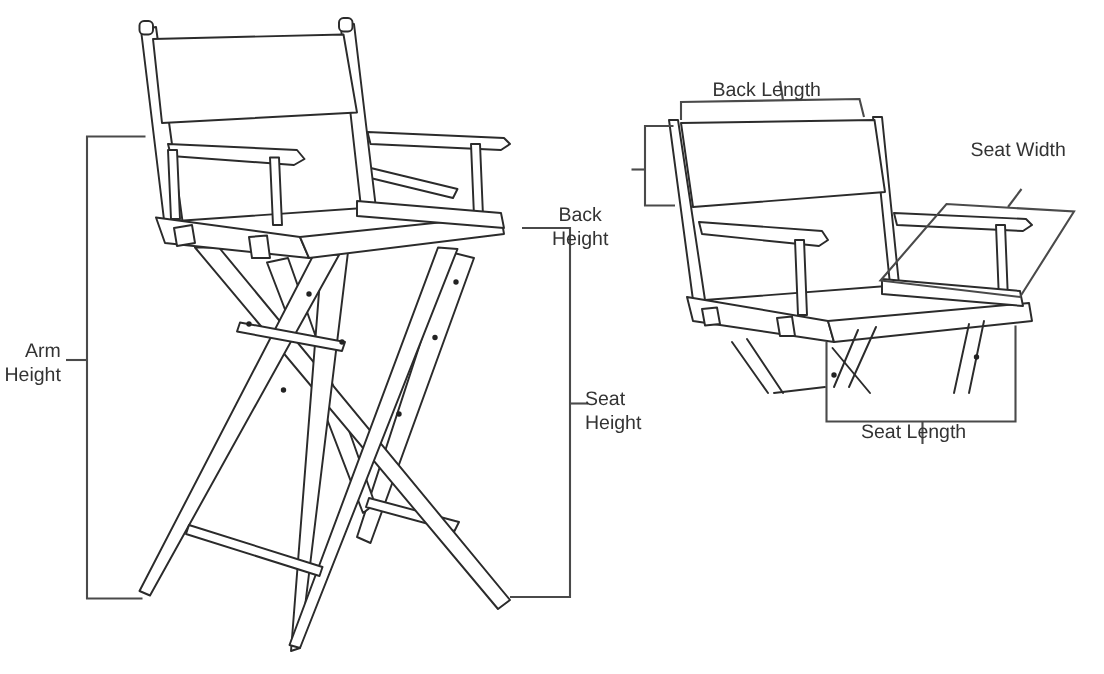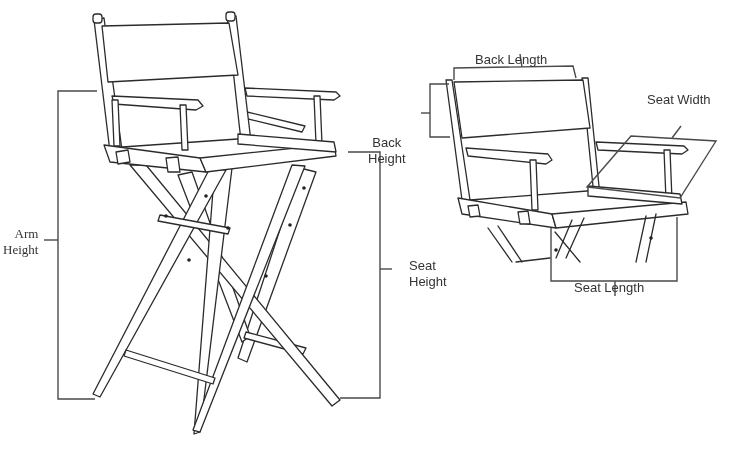--- a/index.html
+++ b/index.html
@@ -20,21 +20,21 @@
   .dim { fill: none; stroke: #4a4a4a; stroke-width: 1.4; }
   .rivet { fill: #222; }
   .label {
     position: absolute;
     font-size: 13px;
     line-height: 16px;
     color: #333333;
     white-space: pre;
   }
   .label.center { text-align: center; }
-  .label.right { text-align: right; font-family: Liberation Serif, serif; }
+  .label.right { text-align: right; }
 </style>
 </head>
 <body>
 
 <div id="stage">
 
   <svg class="drawing" viewBox="0 0 736 449">
 
     <g>
 
@@ -142,21 +142,21 @@
       <line class="dim" x1="681" y1="126" x2="672" y2="138"></line>
 
       <polyline class="dim" points="551,228 551,281 677,281 677,217"></polyline>
       <line class="dim" x1="615" y1="281" x2="615" y2="296"></line>
     </g>
   </svg>
 
   <div class="label right" style="left:3px; top:226px;">Arm
 Height</div>
 
-  <div class="label" style="left:409px; top:258px;">Seat
+  <div class="label" style="left:390px; top:258px;">Seat
 Height</div>
 
   <div class="label" style="left:475px; top:36px;margin-top:16px;">Back Length</div>
 
   <div class="label center" style="left:368px; top:97px;margin-top:38px;">Back
 Height</div>
 
   <div class="label" style="left:647px; top:92px;">Seat Width</div>
 
   <div class="label" style="left:574px; top:280px;">Seat Length</div>

